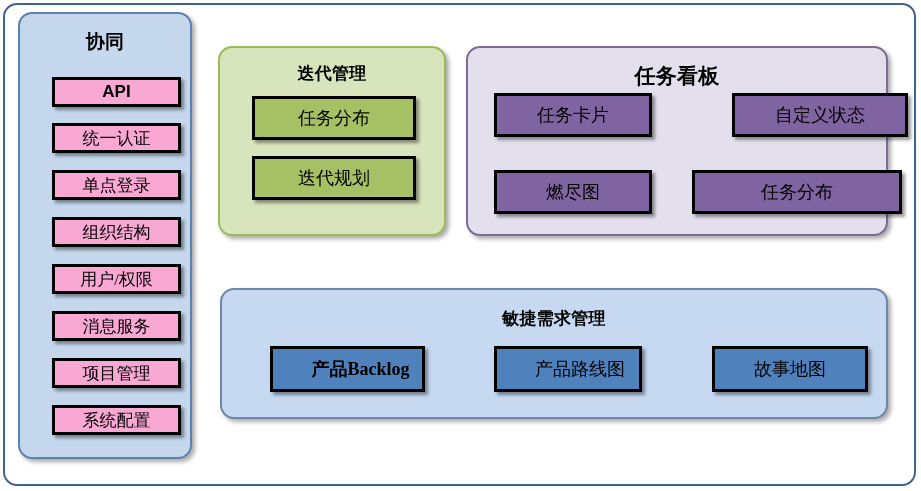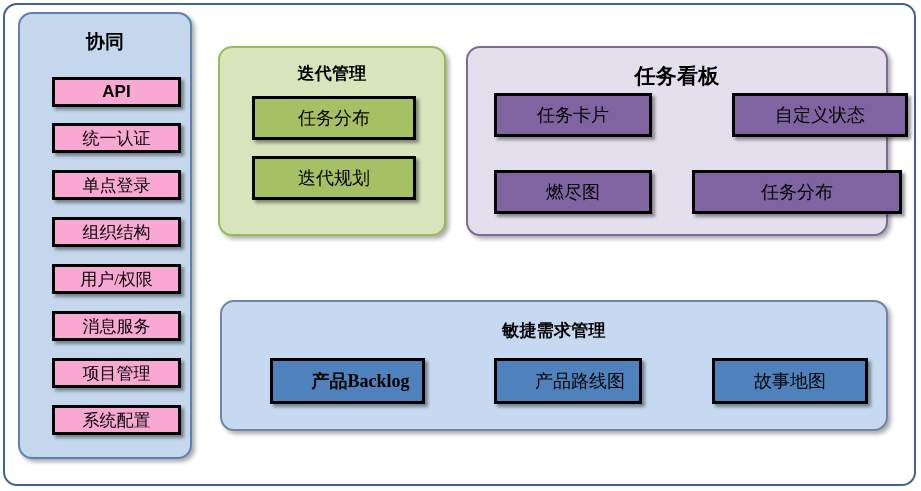--- a/index.html
+++ b/index.html
@@ -135,21 +135,21 @@
     justify-content: center;
     font-family: "Liberation Serif", serif;
     font-size: 18px;
     color: #000000;
     box-shadow: 3px 3px 3px rgba(0,0,0,0.40);
   }
 
   
   .panel-agile {
     left: 220px;
-    top: 300px;
+    top: 288px;
     width: 668px;
     height: 131px;
     background: #C6D9F0;
     border: 2px solid #6E87A8;
   }
   .panel-agile .panel-title {
     top: 17px;
     font-size: 17px;
   }
   .box-blue {

